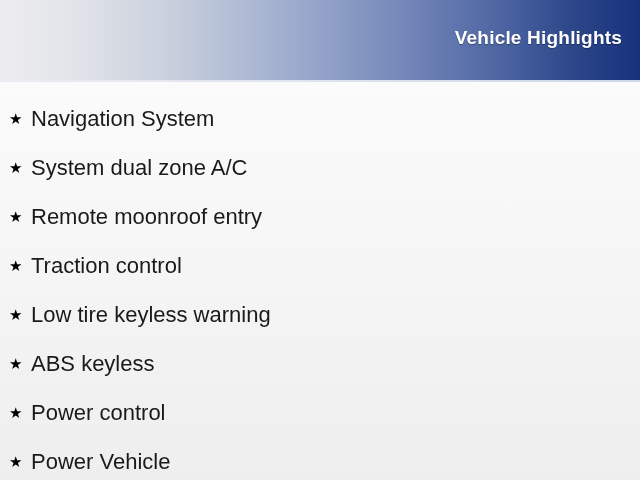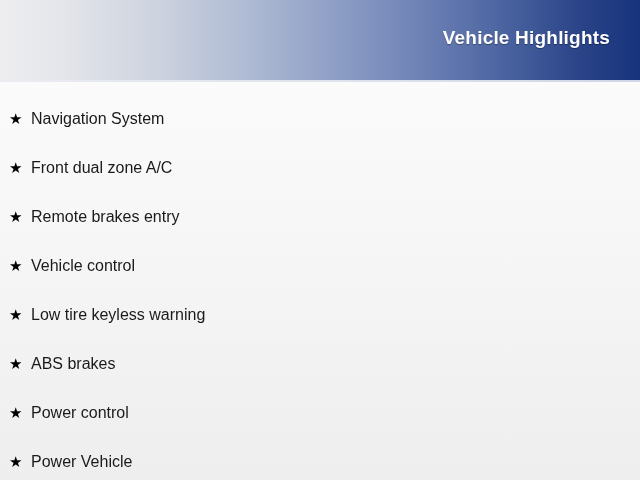--- a/index.html
+++ b/index.html
@@ -43,21 +43,21 @@
     display: flex;
     align-items: center;
     justify-content: flex-end;
   }
 
   .header-title {
     color: #ffffff;
     font-size: 19px;
     font-weight: bold;
     letter-spacing: 0.2px;
-    padding-right: 30px;
+    padding-right: 18px;
     margin-top: -4px;
     text-shadow: 0 1px 1px rgba(0,0,0,0.35);
     white-space: nowrap;
   }
 
   .header-underline {
     position: absolute;
     top: 80px;
     left: 0;
     width: 640px;
@@ -90,21 +90,21 @@
   .bullet-star {
     flex: 0 0 auto;
     width: 22px;
     font-size: 15px;
     line-height: 1;
     color: #000000;
     text-align: left;
   }
 
   .highlight-label {
-    font-size: 16px;
+    font-size: 22px;
     color: #1a1a1a;
     line-height: 1;
     white-space: nowrap;
   }
 </style>
 </head>
 <body>
 
 <div class="slide">
 
@@ -115,41 +115,41 @@
 
   <ul class="highlights-list">
 
     <li class="highlight-item">
       <span class="bullet-star">★</span>
       <span class="highlight-label">Navigation System</span>
     </li>
 
     <li class="highlight-item">
       <span class="bullet-star">★</span>
-      <span class="highlight-label">Front dual zone A/C</span>
+      <span class="highlight-label">System dual zone A/C</span>
     </li>
 
     <li class="highlight-item">
       <span class="bullet-star">★</span>
-      <span class="highlight-label">Remote brakes entry</span>
+      <span class="highlight-label">Remote moonroof entry</span>
     </li>
 
     <li class="highlight-item">
       <span class="bullet-star">★</span>
-      <span class="highlight-label">Vehicle control</span>
+      <span class="highlight-label">Traction control</span>
     </li>
 
     <li class="highlight-item">
       <span class="bullet-star">★</span>
       <span class="highlight-label">Low tire keyless warning</span>
     </li>
 
     <li class="highlight-item">
       <span class="bullet-star">★</span>
-      <span class="highlight-label">ABS brakes</span>
+      <span class="highlight-label">ABS keyless</span>
     </li>
 
     <li class="highlight-item">
       <span class="bullet-star">★</span>
       <span class="highlight-label">Power control</span>
     </li>
 
     <li class="highlight-item">
       <span class="bullet-star">★</span>
       <span class="highlight-label">Power Vehicle</span>

